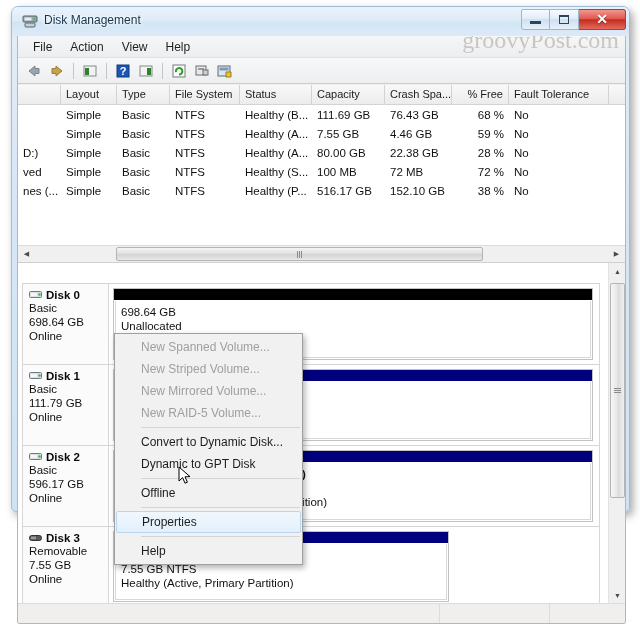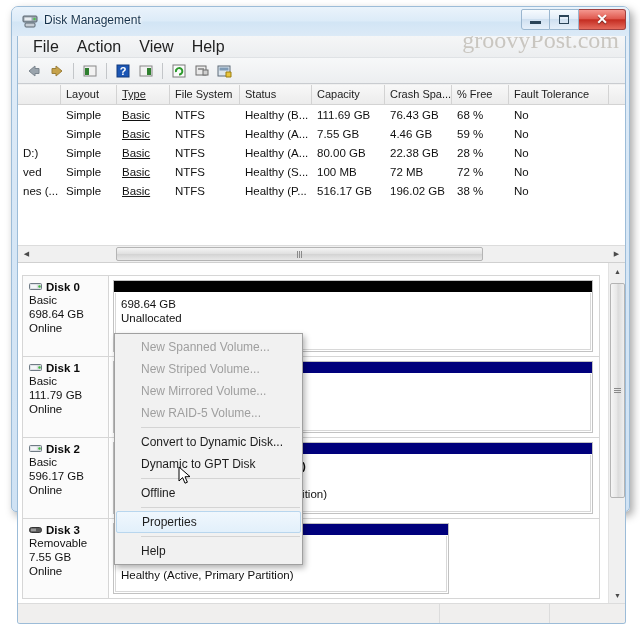--- a/index.html
+++ b/index.html
@@ -88,21 +88,21 @@
 
   .menubar {
     position: relative;
     height: 22px;
     background: linear-gradient(180deg,#f5f6f7 0%,#eceef0 100%);
     border-bottom: 1px solid #dfe2e5;
     display: flex; align-items: center;
     padding-left: 6px;
   }
   .menubar .mi {
-    font-size: 16px; color: #1f1f1f;
+    font-size: 12px; color: #1f1f1f;
     padding: 2px 9px;
     white-space: nowrap;
   }
   .watermark {
     position: absolute;
     right: 6px; top: -9px;
     font-family: "Liberation Serif", serif;
     font-size: 24px;
     color: #c9c6c0;
     letter-spacing: 0px;
@@ -140,26 +140,26 @@
   }
   .list-rows { }
   .lrow { display: flex; height: 19px; align-items: center; }
   .lrow .cell {
     font-size: 11.5px; color: #111;
     padding: 0 5px;
     white-space: nowrap; overflow: hidden;
   }
   .c0 { width: 43px; }
   .c1 { width: 56px; }
-  .c2 { width: 53px; text-decoration: underline; }
+  .c2 { width: 53px; }
   .c3 { width: 70px; }
   .c4 { width: 72px; }
   .c5 { width: 73px; }
   .c6 { width: 67px; }
-  .c7 { width: 57px; }
+  .c7 { width: 57px; text-align: right; }
   .c8 { width: 100px; }
 
   .hscroll {
     position: absolute; left: 0; bottom: 0;
     width: 607px; height: 17px;
     background: #f0f0f0;
     border-top: 1px solid #dcdcdc;
     display: flex; align-items: center;
   }
   .hs-arrow {
@@ -179,21 +179,21 @@
   .grip i { display:block; float:left; width:1px; height:7px; background:#8a8a8a; margin-right:1px; }
 
   
   .disk-pane {
     position: absolute; left: 0; top: 227px;
     width: 607px; height: 341px;
     background: #ffffff;
     overflow: hidden;
   }
   .disk-scroll-area {
-    position: absolute; left: 0; top: 8px;
+    position: absolute; left: 0; top: 16px;
     width: 590px; height: 341px;
     padding: 4px 0 0 4px;
   }
   .disk-row {
     display: flex;
     height: 81px;
     border: 1px solid #d6d6d6;
     border-bottom: none;
     background: #fbfbfb;
     width: 578px;
@@ -476,21 +476,21 @@
             <div class="cell c7">72 %</div>
             <div class="cell c8">No</div>
           </div>
           <div class="lrow">
             <div class="cell c0">nes (...</div>
             <div class="cell c1">Simple</div>
             <div class="cell c2">Basic</div>
             <div class="cell c3">NTFS</div>
             <div class="cell c4">Healthy (P...</div>
             <div class="cell c5">516.17 GB</div>
-            <div class="cell c6">196.02 GB</div>
+            <div class="cell c6">152.10 GB</div>
             <div class="cell c7">38 %</div>
             <div class="cell c8">No</div>
           </div>
         </div>
 
         <div class="hscroll">
           <div class="hs-arrow">◀</div>
           <div class="hs-track">
             <div class="hs-thumb">
               <div class="grip">

